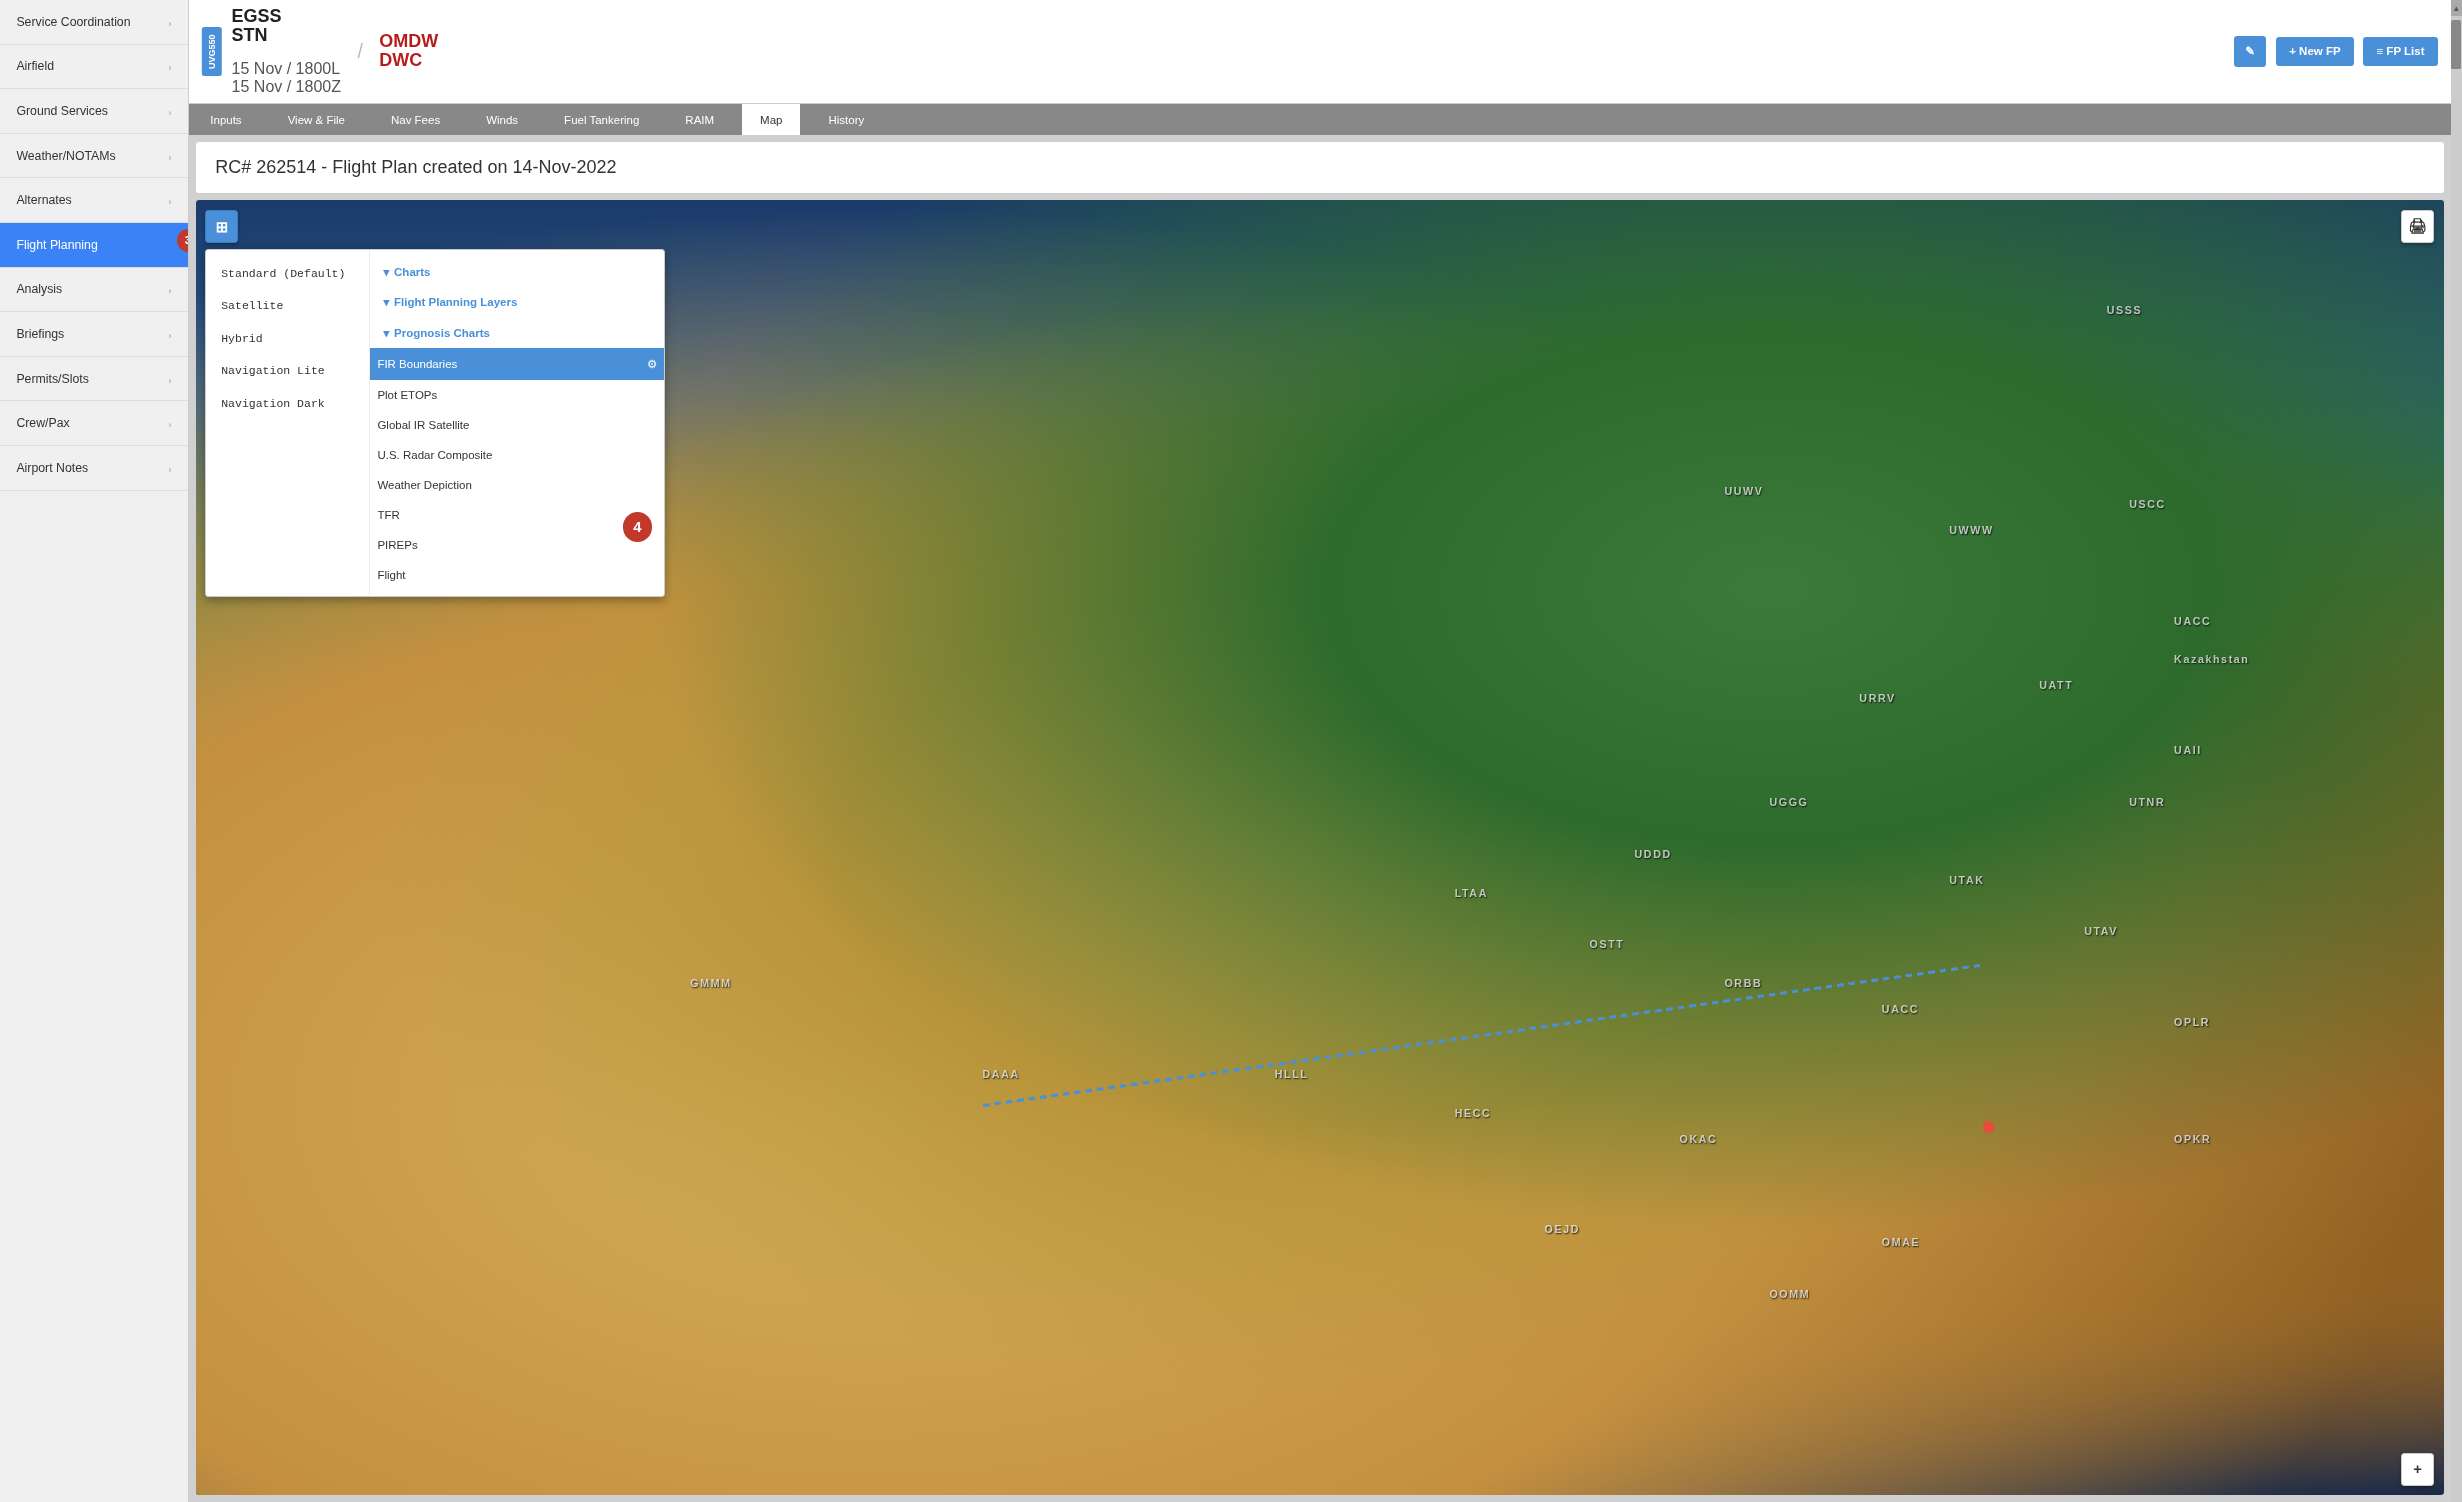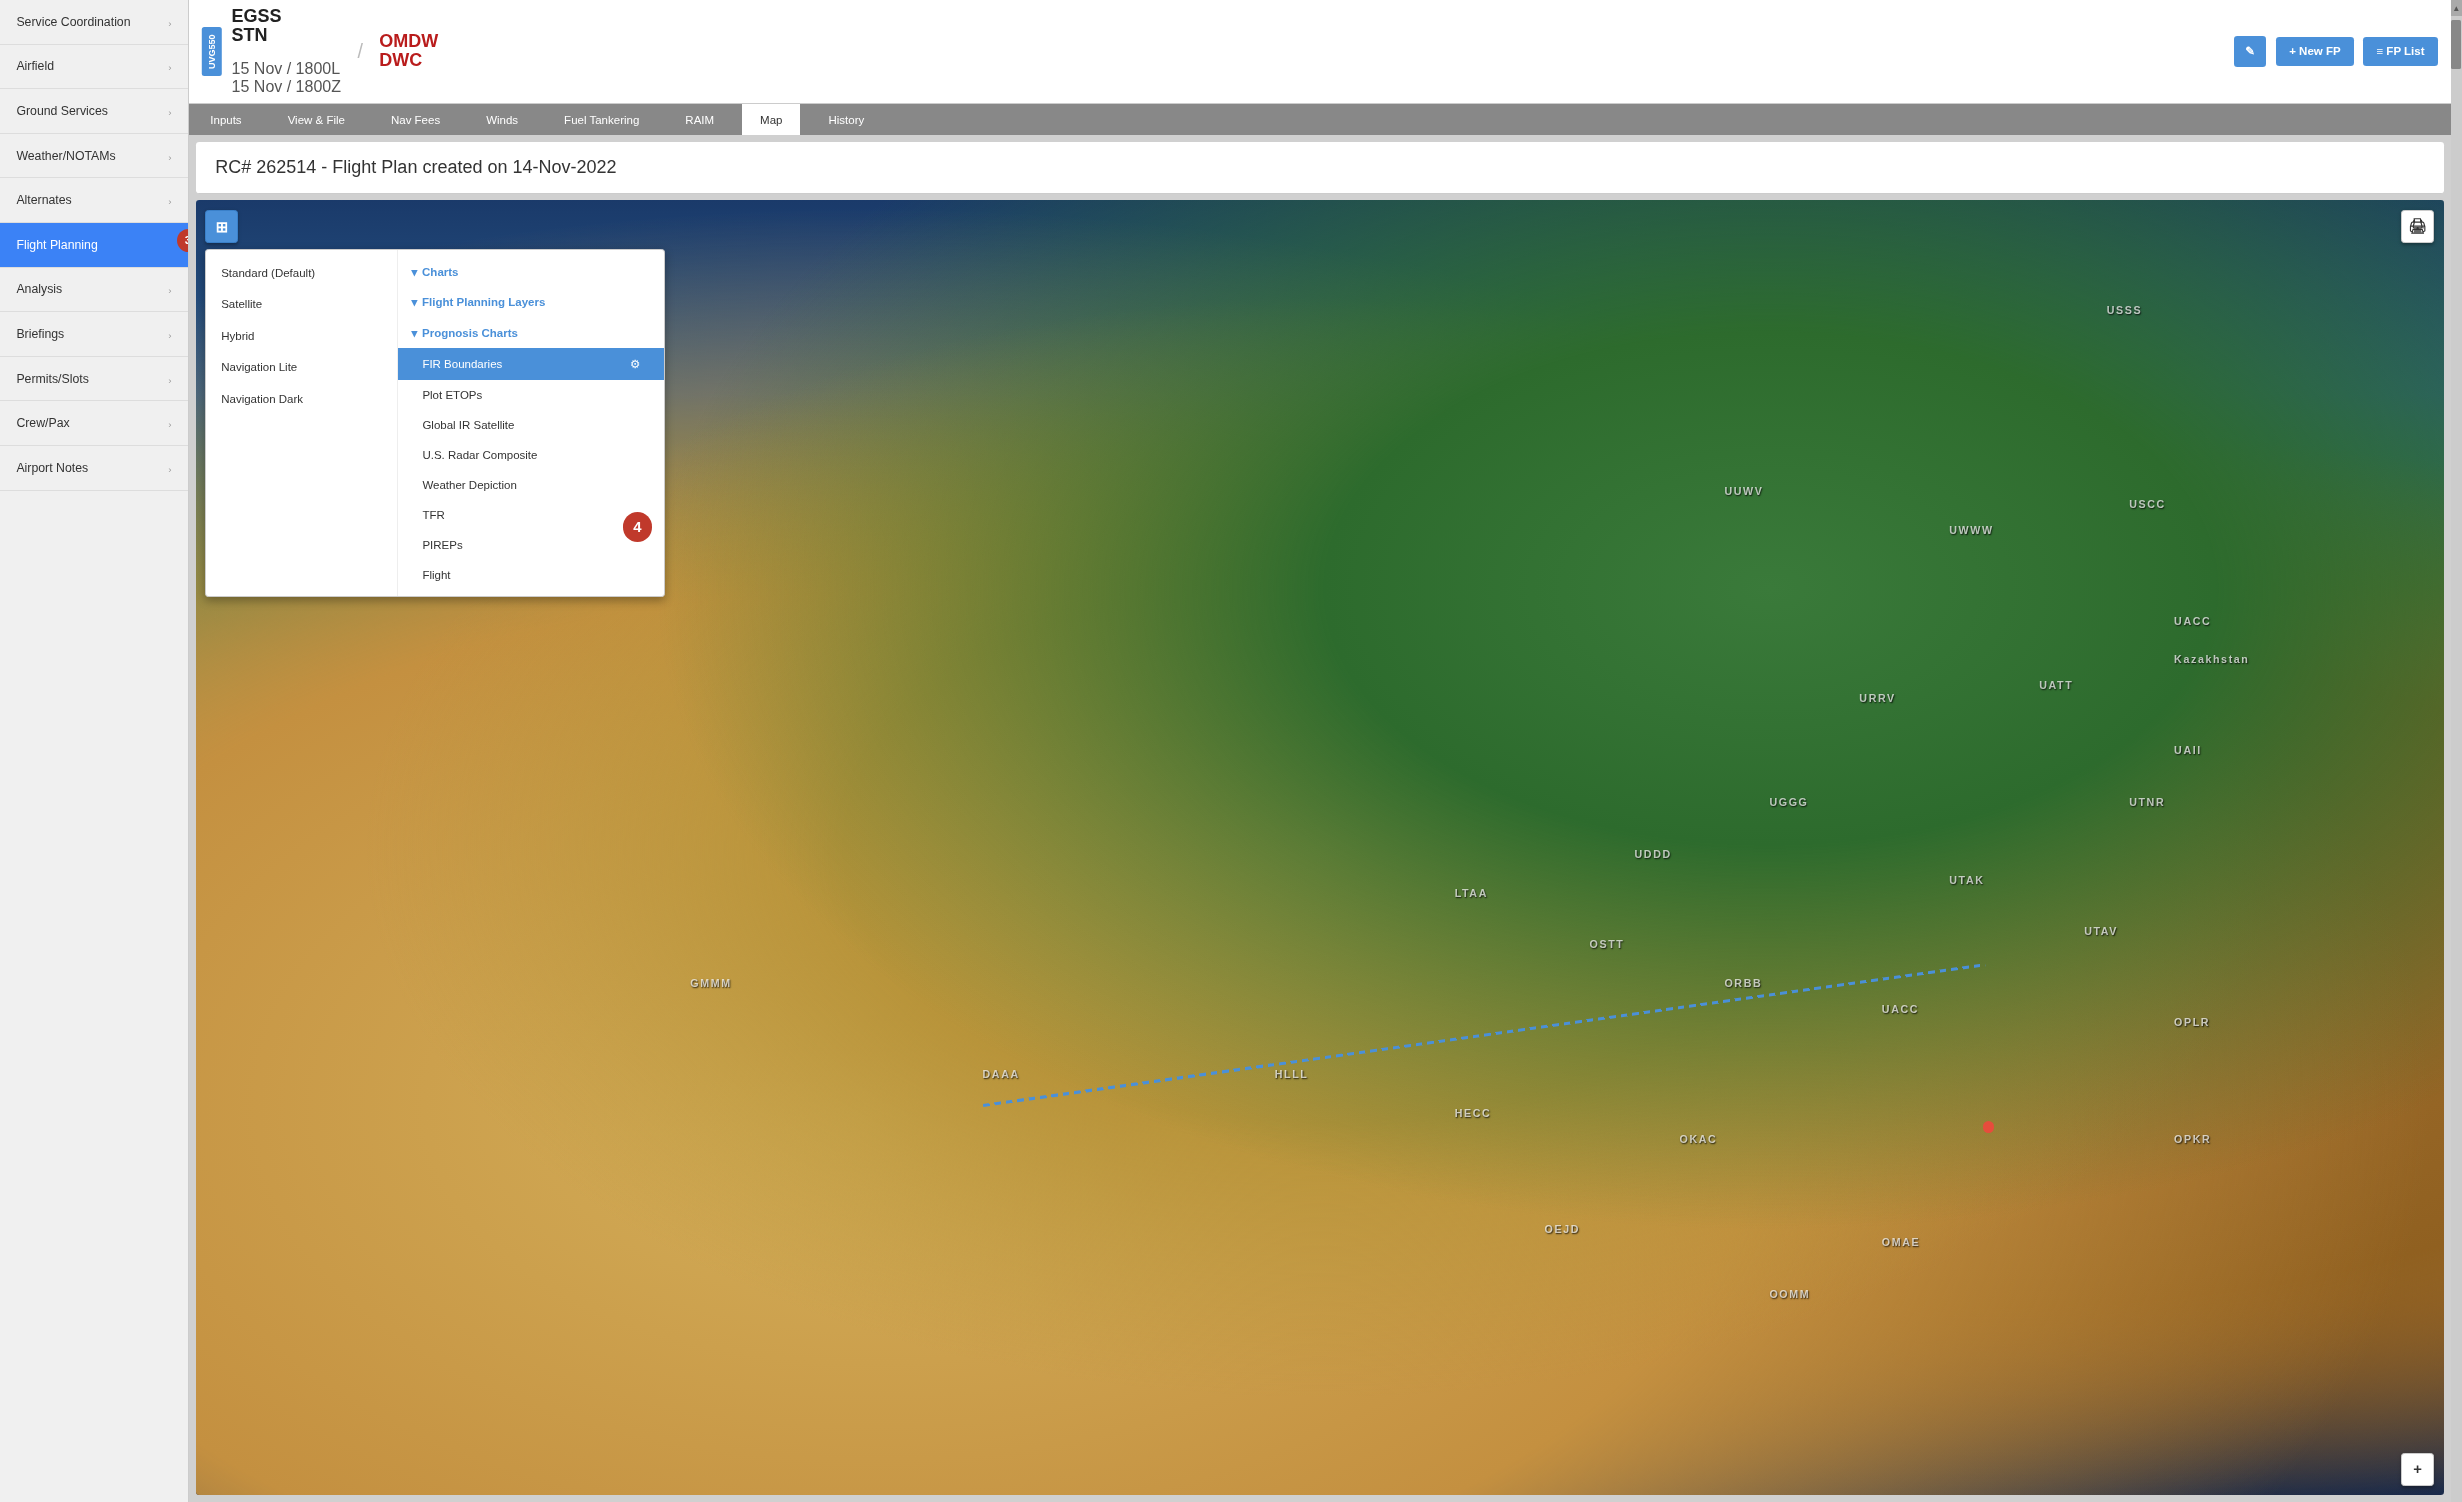--- a/index.html
+++ b/index.html
@@ -239,23 +239,24 @@
       background: white;
       border: 0.8px solid #ccc;
       border-radius: 3.3px;
       box-shadow: 0 3.3px 9.8px rgba(0,0,0,0.3);
       display: flex;
       width: 460px;
       z-index: 100;
     }
 
     .layer-left {
-      width: 192px;
+      width: 164px;
       border-right: 0.8px solid #eee;
       padding: 6.6px 0;
+      font-family: Liberation Mono, monospace;
     }
     .layer-left-item {
       padding: 9.8px 14.8px;
       cursor: pointer;
       font-size: 11.5px;
       color: #333;
     }
 
     .layer-right {
       flex: 1;
@@ -266,21 +267,21 @@
       display: flex;
       align-items: center;
       padding: 8.2px 13px;
       cursor: pointer;
       font-size: 11.5px;
       font-weight: bold;
       color: #4a90d9;
       gap: 4.9px;
     }
     .layer-item {
-      padding: 9px 24px;
+      padding: 9px 7px;
       cursor: pointer;
       font-size: 11.5px;
       color: #333;
     }
     .layer-item.selected {
       background: #4a90d9;
       color: white;
       display: flex;
       align-items: center;
       justify-content: space-between;

